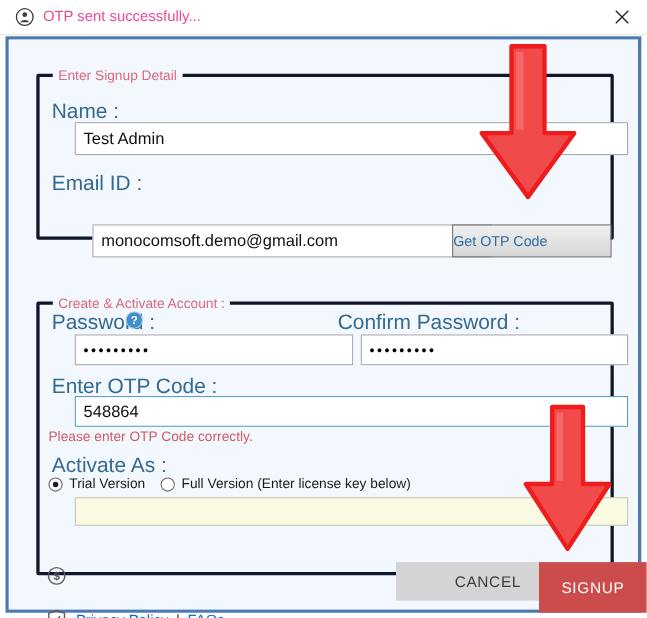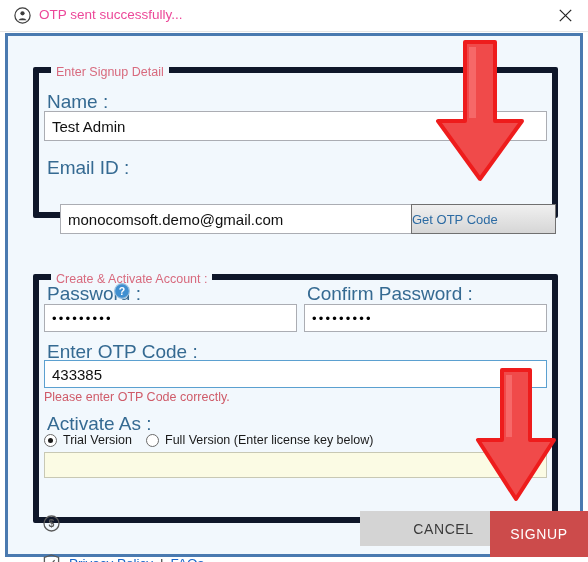--- a/index.html
+++ b/index.html
@@ -51,21 +51,21 @@
   #inner {
     position: absolute; left: 0; top: 0;
     width: 572px; height: 518px;
     background: #f2f8fd;
   }
 
   
   .groupbox {
     position: absolute;
     box-sizing: border-box;
-    border: 6px solid #0f172a;
+    border: 3px solid #0f172a;
     border-radius: 2px;
     background: transparent;
   }
   .group-title {
     position: absolute;
     top: -8px; left: 12px;
     background: #f2f8fd;
     padding: 0 5px;
     font-size: 12.5px;
     color: #d86a7e;
@@ -89,20 +89,21 @@
     box-sizing: border-box;
     background: #ffffff;
     border: 1px solid #abadb3;
     font-size: 15px;
     color: #101010;
     padding: 0 7px;
     display: flex;
     align-items: center;
     font-family: "Liberation Sans", sans-serif;
     outline: none;
+    margin-left: 24px;
   }
   .textbox.focused { border: 1px solid #5ba0d0; }
   .textbox.disabled { background: #fbfbe4; border: 1px solid #c8c8b4; }
   .pwdots {
     font-size: 13px;
     letter-spacing: 2.2px;
     color: #000;
     line-height: 1;
   }
 
@@ -263,21 +264,21 @@
         <span class="pwdots">•••••••••</span>
       </div>
 
       <span class="field-label" style="left:299px; top:247px;">Confirm Password :</span>
       <div class="textbox" style="left:296px; top:268px; width:243px; height:28px;">
         <span class="pwdots">•••••••••</span>
       </div>
 
       <span class="field-label" style="left:39px; top:305px;">Enter OTP Code :</span>
       <div class="textbox focused" style="left:36px; top:324px; width:503px; height:28px;">
-        <span>433385</span>
+        <span>548864</span>
       </div>
       <span id="otp-error">Please enter OTP Code correctly.</span>
 
       <span class="field-label" style="left:39px; top:377px;">Activate As :</span>
 
       <div class="radio-row">
         <span class="radio-opt">
           <span class="radio-circle checked"></span>
           <span>Trial Version</span>
         </span>

